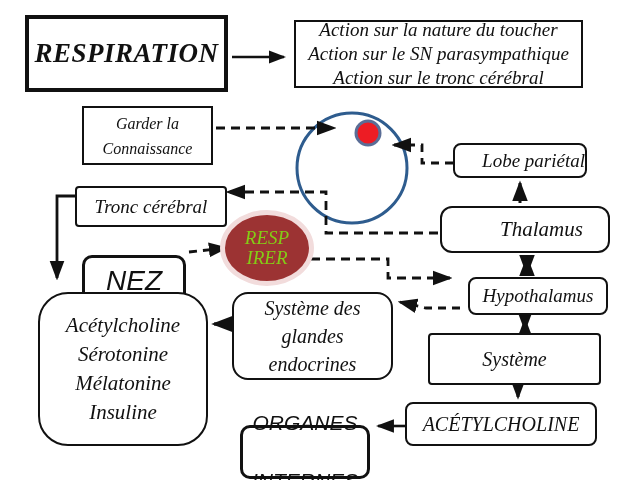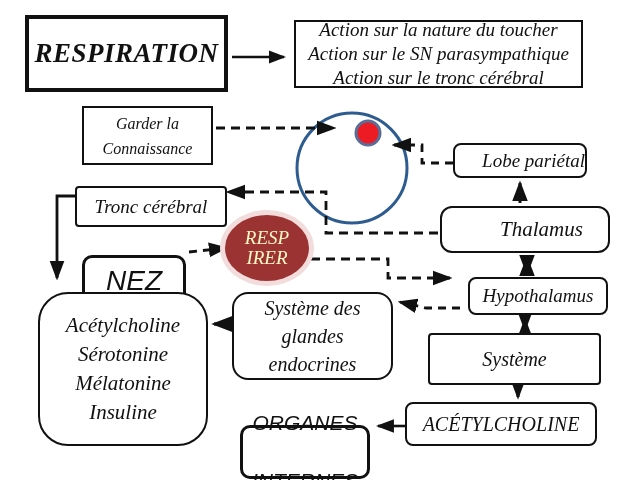--- a/index.html
+++ b/index.html
@@ -25,21 +25,21 @@
   #syspara-box{left:428px;top:333px;width:173px;height:52px;border-radius:4px;font-size:20px;line-height:26px;}
   #acetyl-box{left:405px;top:402px;width:192px;height:44px;border-radius:8px;font-size:20px;}
   #organes-box{left:240px;top:398px;width:130px;height:54px;border-radius:10px;border-width:3px;
     font-size:21px;line-height:26px;gap:32px;}
   #neuro-box{left:38px;top:292px;width:170px;height:154px;border-radius:30px;font-size:21px;line-height:29px;}
   #glandes-box{left:232px;top:292px;width:161px;height:88px;border-radius:16px;font-size:20px;line-height:28px;}
   #respirer-ellipse{
     position:absolute;left:220px;top:210px;width:94px;height:76px;box-sizing:border-box;
     background:#9c3333;border:5px solid #f2dcdc;border-radius:50%;
     display:flex;flex-direction:column;align-items:center;justify-content:center;
-    color:#fef9c3;font-size:19px;line-height:20px;text-align:center;
+    color:#84cc16;font-size:19px;line-height:20px;text-align:center;
   }
   svg.overlay{position:absolute;left:0;top:0;width:640px;height:480px;pointer-events:none;}
 </style>
 </head>
 <body>
 
 <div class="slide">
 
   <svg class="overlay" viewBox="0 0 640 480">
     <defs>

